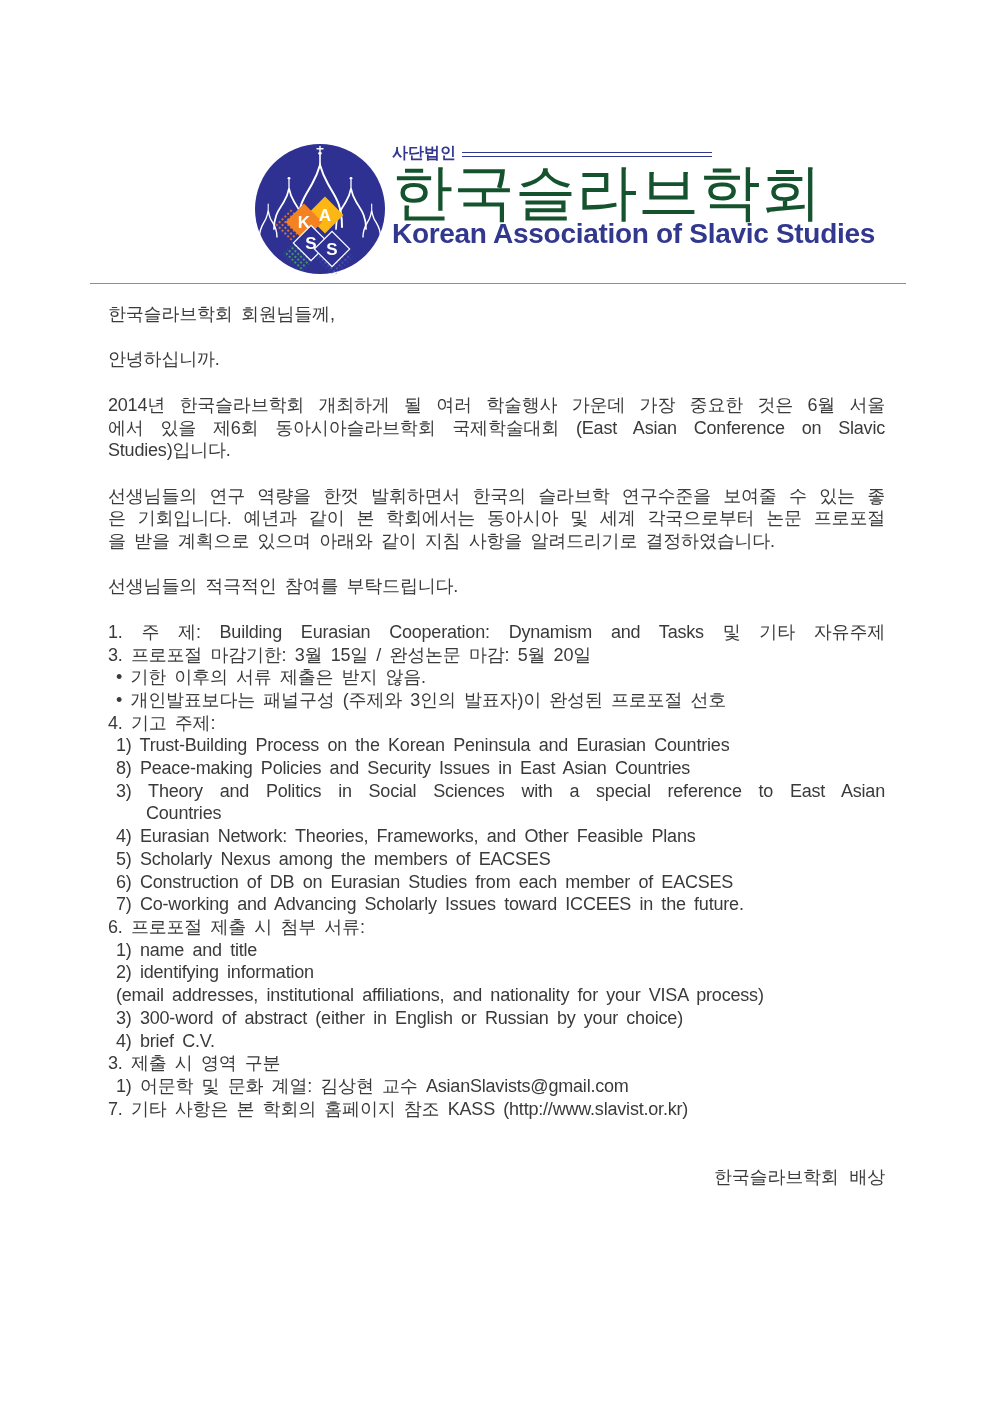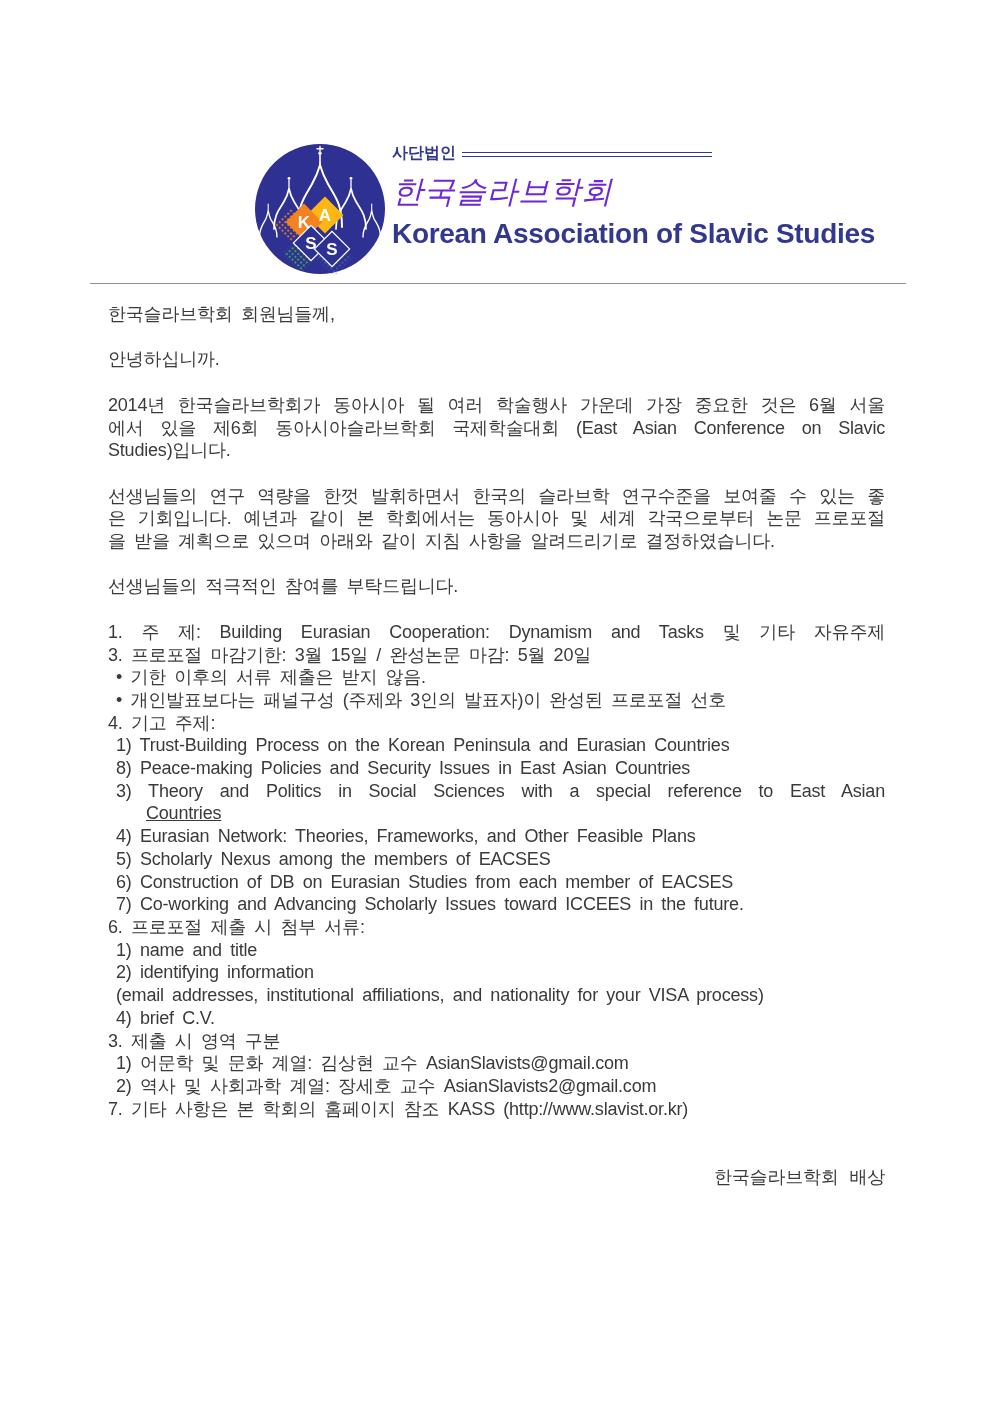--- a/index.html
+++ b/index.html
@@ -14,39 +14,39 @@
   .logo-text{margin-left:5px;width:320px;}
   .incorporated-row{display:flex;align-items:center;height:20px;}
   .incorporated-label{
     color:#33388f;font-size:16px;font-weight:bold;letter-spacing:0px;white-space:nowrap;
   }
   .incorporated-rule{
     flex:1;height:3px;margin-left:6px;margin-top:2px;
     border-top:1.5px solid #33388f;border-bottom:1px solid #33388f;
   }
   .org-ko{
-    color:#6d28d9;font-size:31px;font-weight:500;letter-spacing:0.5px;
-    line-height:58px;white-space:nowrap;font-style:italic;
+    color:#14532d;font-size:61px;font-weight:500;letter-spacing:0.5px;
+    line-height:58px;white-space:nowrap;
   }
   .org-en{
     color:#33388f;font-size:28px;font-weight:600;letter-spacing:-0.3px;
     line-height:24px;margin-top:1px;white-space:nowrap;
   }
   
   .divider{position:absolute;left:90px;right:86px;top:283px;border-top:1px solid #8f8f8f;}
   
   .letter{
     position:absolute;left:108px;top:303px;width:777px;
     color:#3a3a3a;font-size:18px;line-height:22.7px;
     word-spacing:3.5px;letter-spacing:-0.2px;
   }
   .line{min-height:22.7px;}
   .line.just{text-align:justify;text-align-last:justify;}
   .line.ind1{padding-left:8px;}
-  .line.ind2{padding-left:38px;text-decoration:underline;}
+  .line.ind2{padding-left:38px;}
   .signature{text-align:right;min-height:22.7px;word-spacing:6px;}
 </style>
 </head>
 <body>
 
 <div class="header">
 
   <svg class="emblem" viewBox="0 0 134 150">
     <defs>
       <pattern id="dotO" width="4" height="4" patternUnits="userSpaceOnUse">
@@ -109,21 +109,21 @@
 </div>
 
 <div class="divider"></div>
 
 <div class="letter">
   <div>
       <div class="line ind0">한국슬라브학회  회원님들께,</div>
       <div class="line ind0">&nbsp;</div>
       <div class="line ind0">안녕하십니까.</div>
       <div class="line ind0">&nbsp;</div>
-      <div class="line ind0 just">2014년 한국슬라브학회가 동아시아 될 여러 학술행사 가운데 가장 중요한 것은 6월 서울</div>
+      <div class="line ind0 just">2014년 한국슬라브학회 개최하게 될 여러 학술행사 가운데 가장 중요한 것은 6월 서울</div>
       <div class="line ind0 just">에서 있을 제6회 동아시아슬라브학회 국제학술대회 (East Asian Conference on Slavic</div>
       <div class="line ind0">Studies)입니다.</div>
       <div class="line ind0">&nbsp;</div>
       <div class="line ind0 just">선생님들의 연구 역량을 한껏 발휘하면서 한국의 슬라브학 연구수준을 보여줄 수 있는 좋</div>
       <div class="line ind0 just">은 기회입니다. 예년과 같이 본 학회에서는 동아시아 및 세계 각국으로부터 논문 프로포절</div>
       <div class="line ind0">을 받을 계획으로 있으며 아래와 같이 지침 사항을 알려드리기로 결정하였습니다.</div>
       <div class="line ind0">&nbsp;</div>
       <div class="line ind0">선생님들의 적극적인 참여를 부탁드립니다.</div>
       <div class="line ind0">&nbsp;</div>
       <div class="line ind0 just">1. 주 제: Building Eurasian Cooperation: Dynamism and Tasks 및 기타 자유주제</div>
@@ -136,22 +136,22 @@
       <div class="line ind1 just">3) Theory and Politics in Social Sciences with a special reference to East Asian</div>
       <div class="line ind2">Countries</div>
       <div class="line ind1">4) Eurasian Network: Theories, Frameworks, and Other Feasible Plans</div>
       <div class="line ind1">5) Scholarly Nexus among the members of EACSES</div>
       <div class="line ind1">6) Construction of DB on Eurasian Studies from each member of EACSES</div>
       <div class="line ind1">7) Co-working and Advancing Scholarly Issues toward ICCEES in the future.</div>
       <div class="line ind0">6. 프로포절 제출 시 첨부 서류:</div>
       <div class="line ind1">1) name and title</div>
       <div class="line ind1">2) identifying information</div>
       <div class="line ind1">(email addresses, institutional affiliations, and nationality for your VISA process)</div>
+      <div class="line ind1">3) 300-word of abstract (either in English or Russian by your choice)</div>
       <div class="line ind1">4) brief C.V.</div>
       <div class="line ind0">3. 제출 시 영역 구분</div>
       <div class="line ind1">1) 어문학 및 문화 계열: 김상현 교수 AsianSlavists@gmail.com</div>
-      <div class="line ind1">2) 역사 및 사회과학 계열: 장세호 교수 AsianSlavists2@gmail.com</div>
       <div class="line ind0">7. 기타 사항은 본 학회의 홈페이지 참조 KASS (http://www.slavist.or.kr)</div>
       <div class="line ind0">&nbsp;</div>
       <div class="line ind0">&nbsp;</div>
     </div>
   <div class="signature">한국슬라브학회  배상</div>
 </div>
 
 </body></html>

